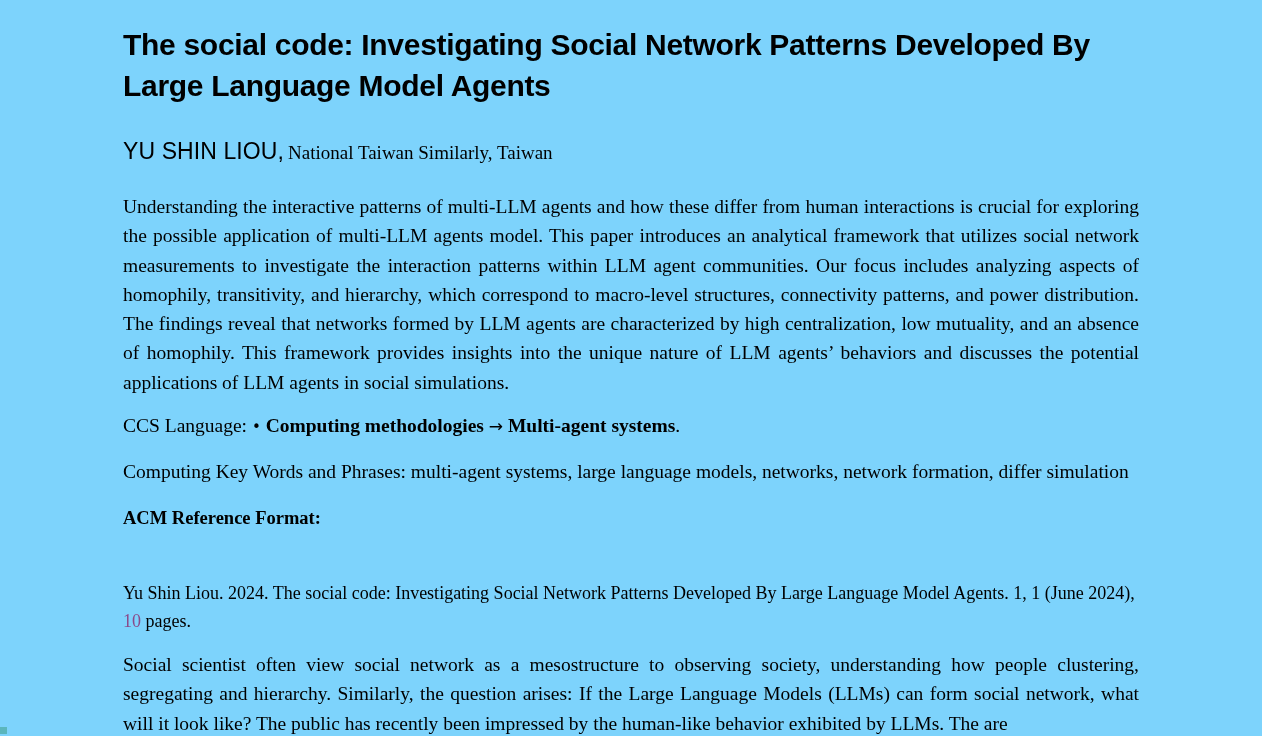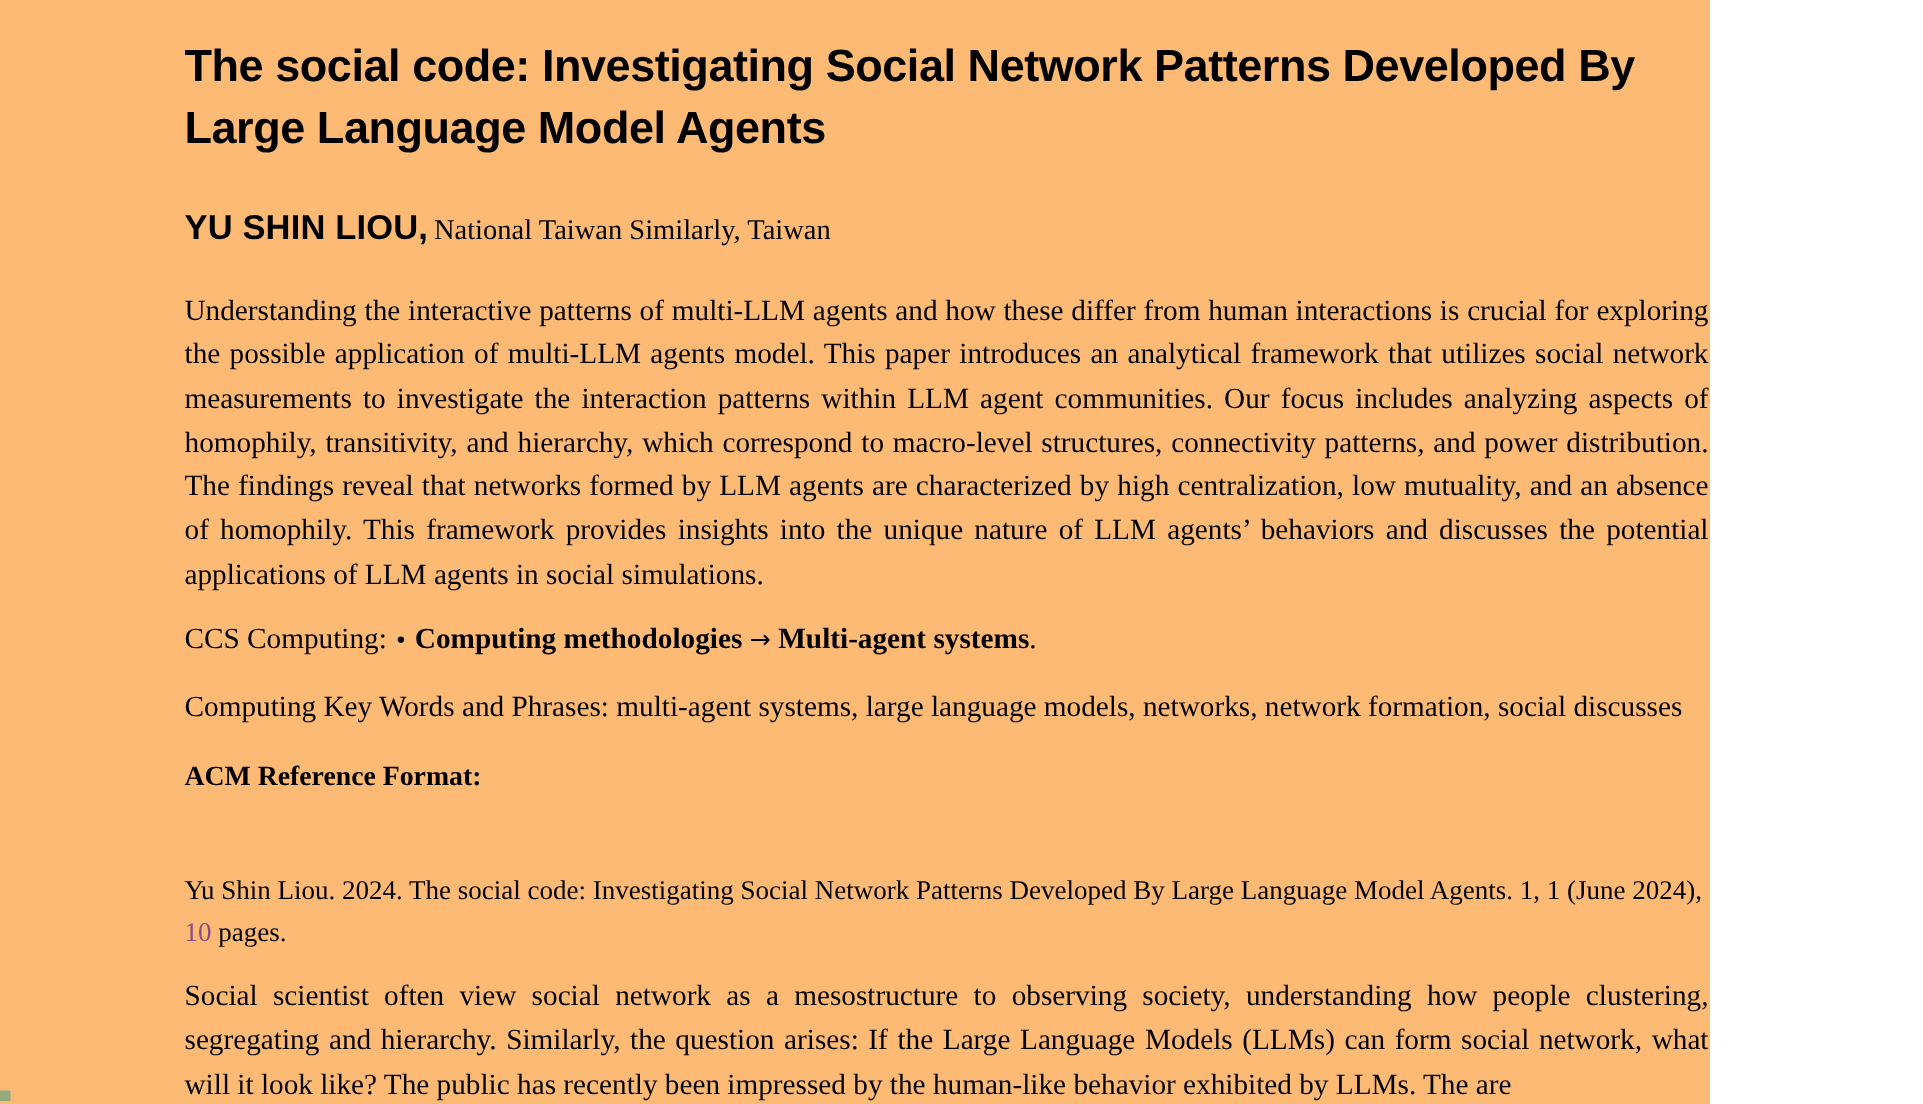--- a/index.html
+++ b/index.html
@@ -12,23 +12,23 @@
     width: 1282px;
     height: 736px;
     overflow: hidden;
     font-family: "Liberation Serif", "DejaVu Serif", serif;
     color: #000000;
     -webkit-font-smoothing: antialiased;
   }
 
   .page {
     position: relative;
-    width: 1140px;
+    width: 1262px;
     height: 736px;
-    background: #fdba74;
+    background: #7dd3fc;
     box-sizing: border-box;
   }
 
   .content {
     position: absolute;
     left: 123px;
     top: 0;
     width: 1016px;
   }
 
@@ -48,21 +48,21 @@
 
   
   .author-line {
     margin: 0;
     padding-top: 31px;
     line-height: 28px;
     white-space: nowrap;
   }
   .author-name {
     font-family: "Liberation Sans", "DejaVu Sans", sans-serif;
-    font-weight: bold;
+    font-weight: normal;
     font-size: 23px;
     letter-spacing: 0.1px;
   }
   .author-affil {
     font-family: "Liberation Serif", "DejaVu Serif", serif;
     font-size: 19px;
   }
 
   
   .abstract {
@@ -151,30 +151,30 @@
 
     <h1 class="paper-title">The social code: Investigating Social Network Patterns Developed By Large Language Model Agents</h1>
 
     <p class="author-line">
       <span class="author-name">YU SHIN LIOU,</span><span>&nbsp;</span><span class="author-affil">National Taiwan Similarly, Taiwan</span>
     </p>
 
     <p class="abstract">Understanding the interactive patterns of multi-LLM agents and how these differ from human interactions is crucial for exploring the possible application of multi-LLM agents model. This paper introduces an analytical framework that utilizes social network measurements to investigate the interaction patterns within LLM agent communities. Our focus includes analyzing aspects of homophily, transitivity, and hierarchy, which correspond to macro-level structures, connectivity patterns, and power distribution. The findings reveal that networks formed by LLM agents are characterized by high centralization, low mutuality, and an absence of homophily. This framework provides insights into the unique nature of LLM agents’ behaviors and discusses the potential applications of LLM agents in social simulations.</p>
 
     <p class="ccs">
-      <span>CCS Computing:</span>
+      <span>CCS Language:</span>
       <span class="bullet">•</span>
       <b>Computing methodologies</b>
       <span class="arrow">→</span>
       <b>Multi-agent systems</b><span>.</span>
     </p>
 
     <p class="keywords">
       <span>Computing Key Words and Phrases:</span>
-      <span>multi-agent systems, large language models, networks, network formation, social discusses</span>
+      <span>multi-agent systems, large language models, networks, network formation, differ simulation</span>
     </p>
 
     <p class="refblock">
       <span class="ref-head">ACM Reference Format:</span>
       <span class="ref-body"><span>Yu Shin Liou. 2024. The social code: Investigating Social Network Patterns Developed By Large Language Model Agents.  1, 1 (June 2024), </span><a class="link" href="#">10</a><span> pages.</span></span>
     </p>
 
 
     <p class="body-para">Social scientist often view social network as a mesostructure to observing society, understanding how people clustering, segregating and hierarchy. Similarly, the question arises: If the Large Language Models (LLMs) can form social network, what will it look like? The public has recently been impressed by the human-like behavior exhibited by LLMs. The are</p>
 

